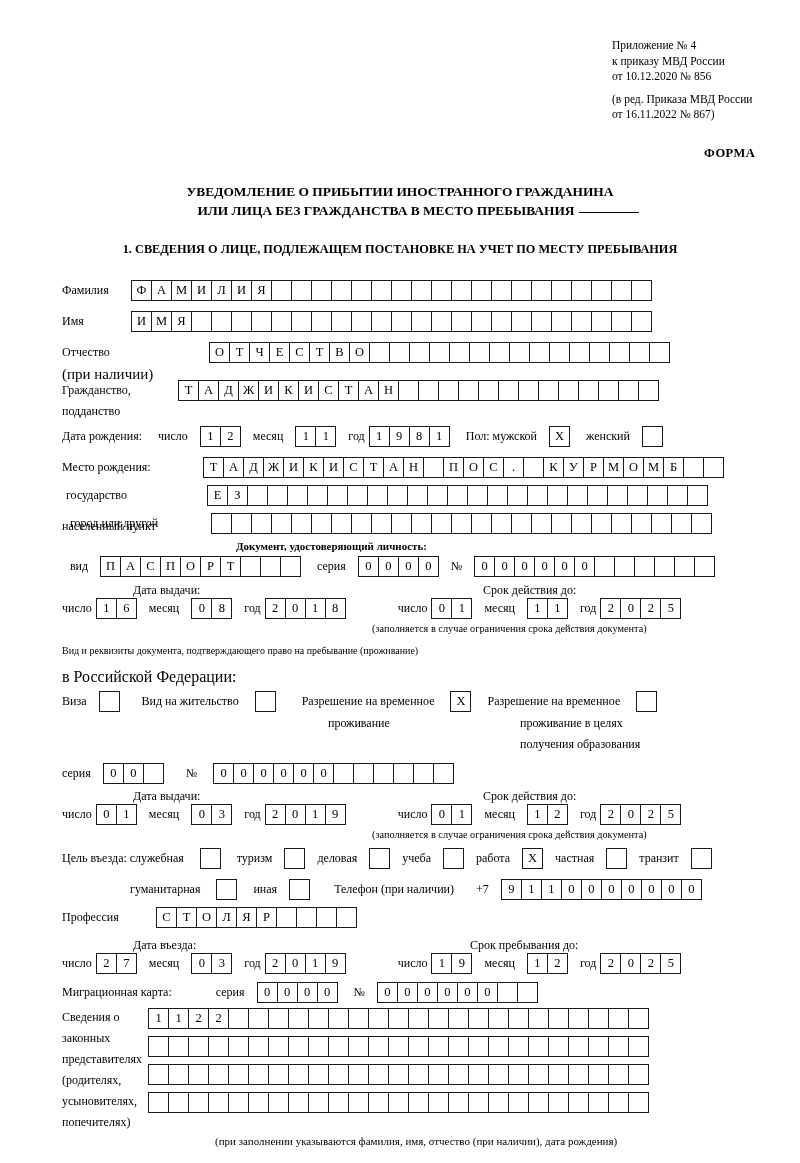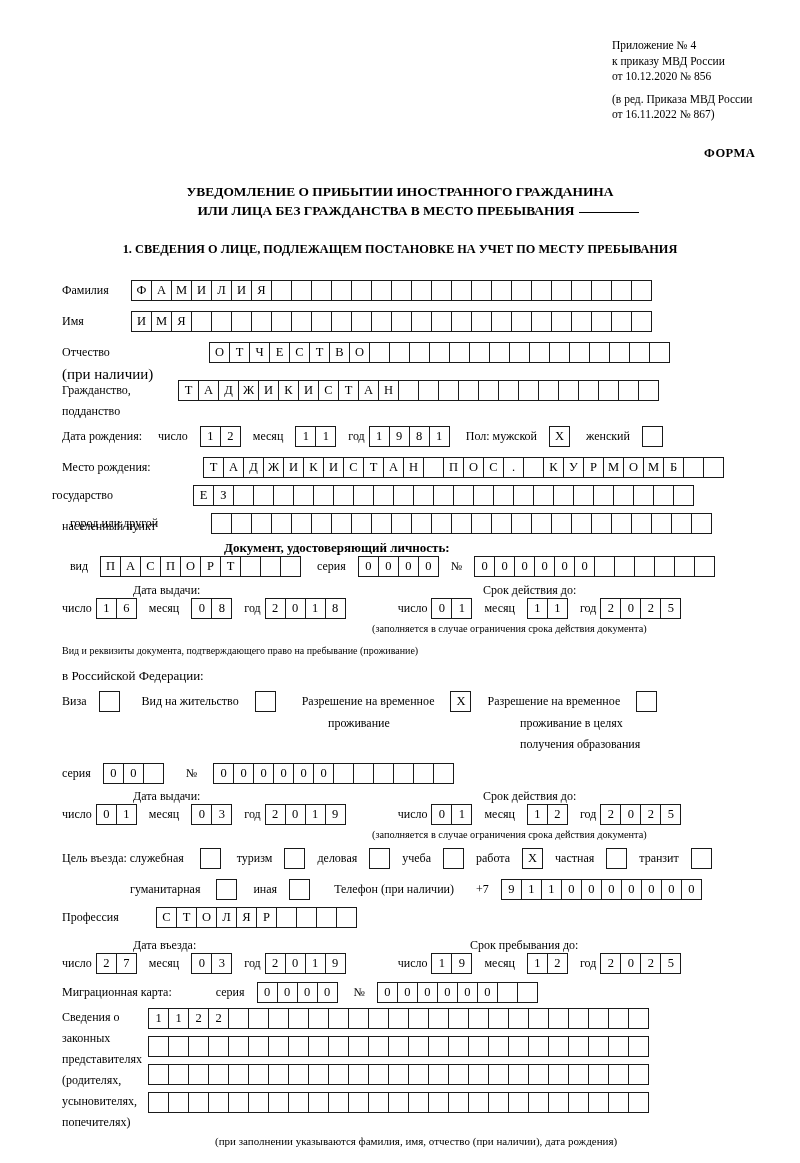--- a/index.html
+++ b/index.html
@@ -308,21 +308,21 @@
         <span class="cell">У</span>
         <span class="cell">Р</span>
         <span class="cell">М</span>
         <span class="cell">О</span>
         <span class="cell">М</span>
         <span class="cell">Б</span>
         <span class="cell"></span>
         <span class="cell"></span>
       </span>
   </div>
-  <div class="row" style="top:485px; left:52px;">
+  <div class="row" style="top:485px; left:66px;">
     <span class="lbl inline" style="width:137px;">государство</span>
     <span class="cells" id="cells-bp2">
         <span class="cell">Е</span>
         <span class="cell">З</span>
         <span class="cell"></span>
         <span class="cell"></span>
         <span class="cell"></span>
         <span class="cell"></span>
         <span class="cell"></span>
         <span class="cell"></span>
@@ -370,21 +370,21 @@
         <span class="cell"></span>
         <span class="cell"></span>
         <span class="cell"></span>
         <span class="cell"></span>
         <span class="cell"></span>
         <span class="cell"></span>
       </span>
   </div>
   <div class="row lbl" style="top:519px; left:62px;">населенный пункт</div>
 
-  <div class="row lbl b" style="top:540px; left:224px; font-size:13px;">Документ, удостоверяющий личность:</div>
+  <div class="row lbl b" style="top:540px; left:236px; font-size:11px;">Документ, удостоверяющий личность:</div>
 
   <div class="row" style="top:556px; left:62px;text-align:center;">
     <span class="lbl inline" style="width:34px;">вид</span>
     <span class="cells" id="cells-doc-kind">
         <span class="cell">П</span>
         <span class="cell">А</span>
         <span class="cell">С</span>
         <span class="cell">П</span>
         <span class="cell">О</span>
         <span class="cell">Р</span>
@@ -464,21 +464,21 @@
         <span class="cell">2</span>
         <span class="cell">0</span>
         <span class="cell">2</span>
         <span class="cell">5</span>
       </span>
   </div>
 
   <div class="row tiny" style="top:623px; left:372px;">(заполняется в случае ограничения срока действия документа)</div>
 
   <div class="row lbl" style="top:645px; left:62px; font-size:10px;">Вид и реквизиты документа, подтверждающего право на пребывание (проживание)</div>
-  <div class="row lbl" style="top:668px; left:62px; font-size:13px;">в Российской Федерации:</div>
+  <div class="row lbl" style="top:668px; left:62px; font-size:16px;">в Российской Федерации:</div>
 
   <div class="row" style="top:691px; left:62px;">
     <span class="lbl inline">Виза</span>
     <span class="gap4"></span>
     <span class="box" id="box-visa"></span>
     <span class="inline" style="width:14px;"></span>
     <span class="lbl inline">Вид на жительство</span>
     <span class="gap8"></span>
     <span class="box" id="box-residence"></span>
     <span class="inline" style="width:18px;"></span>

